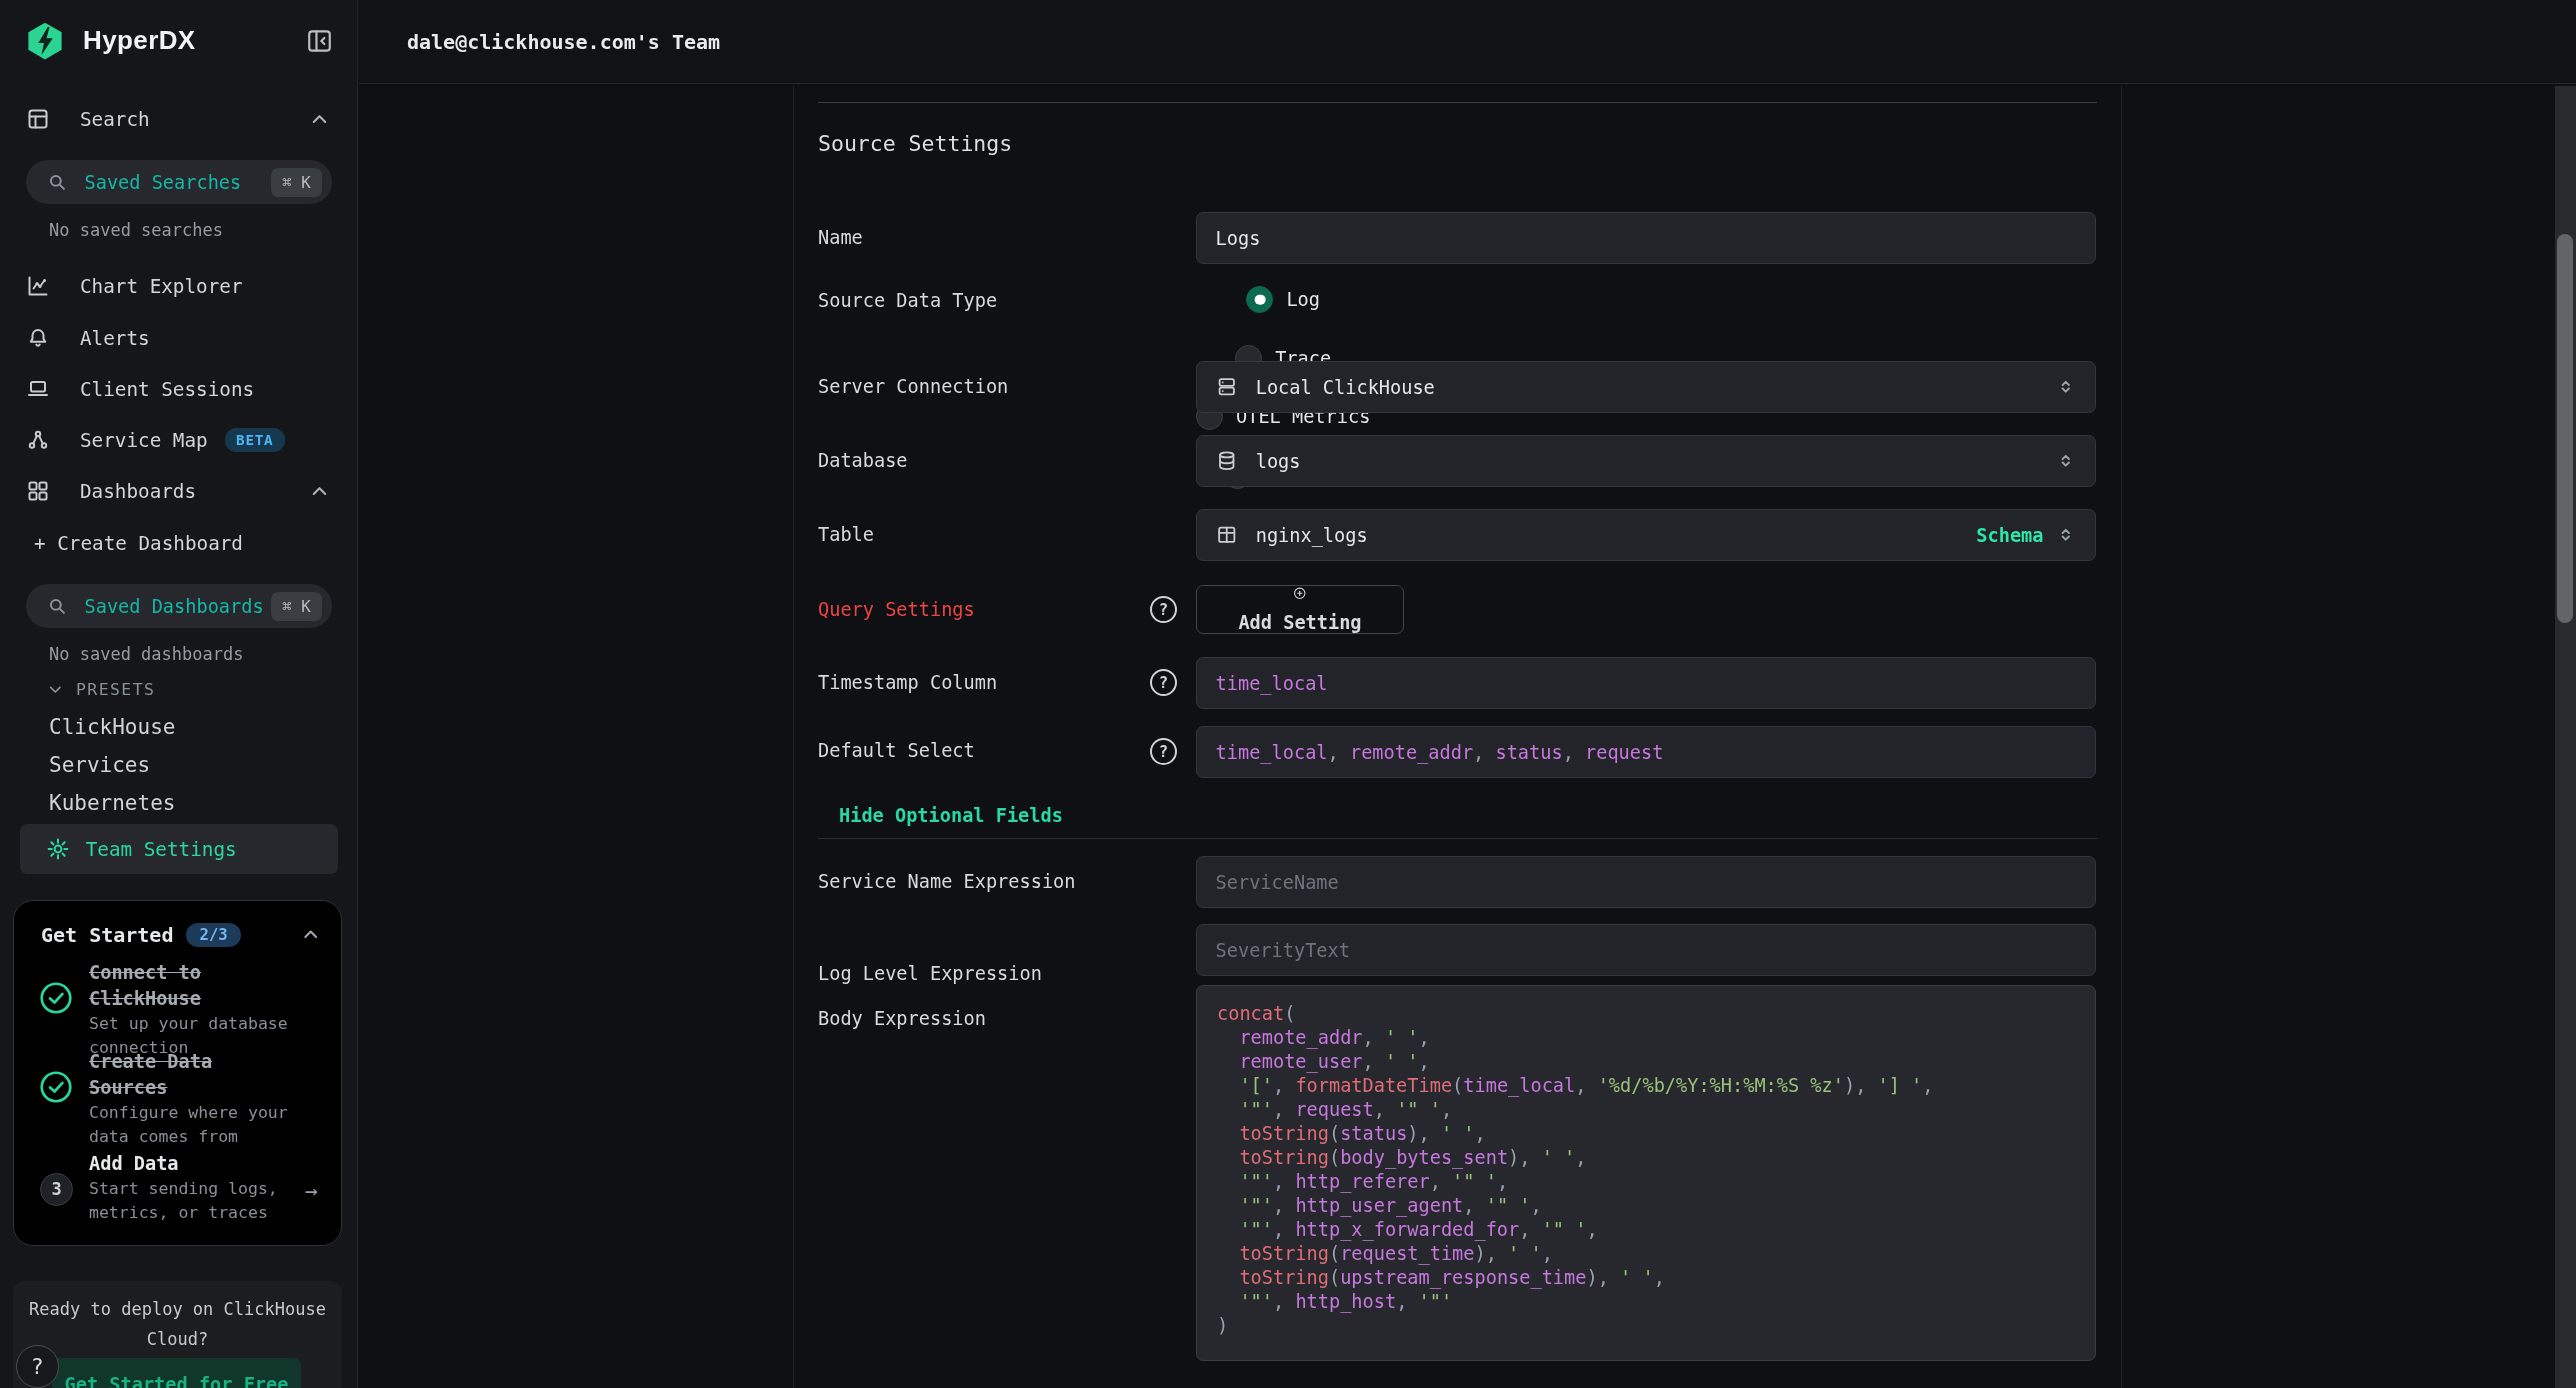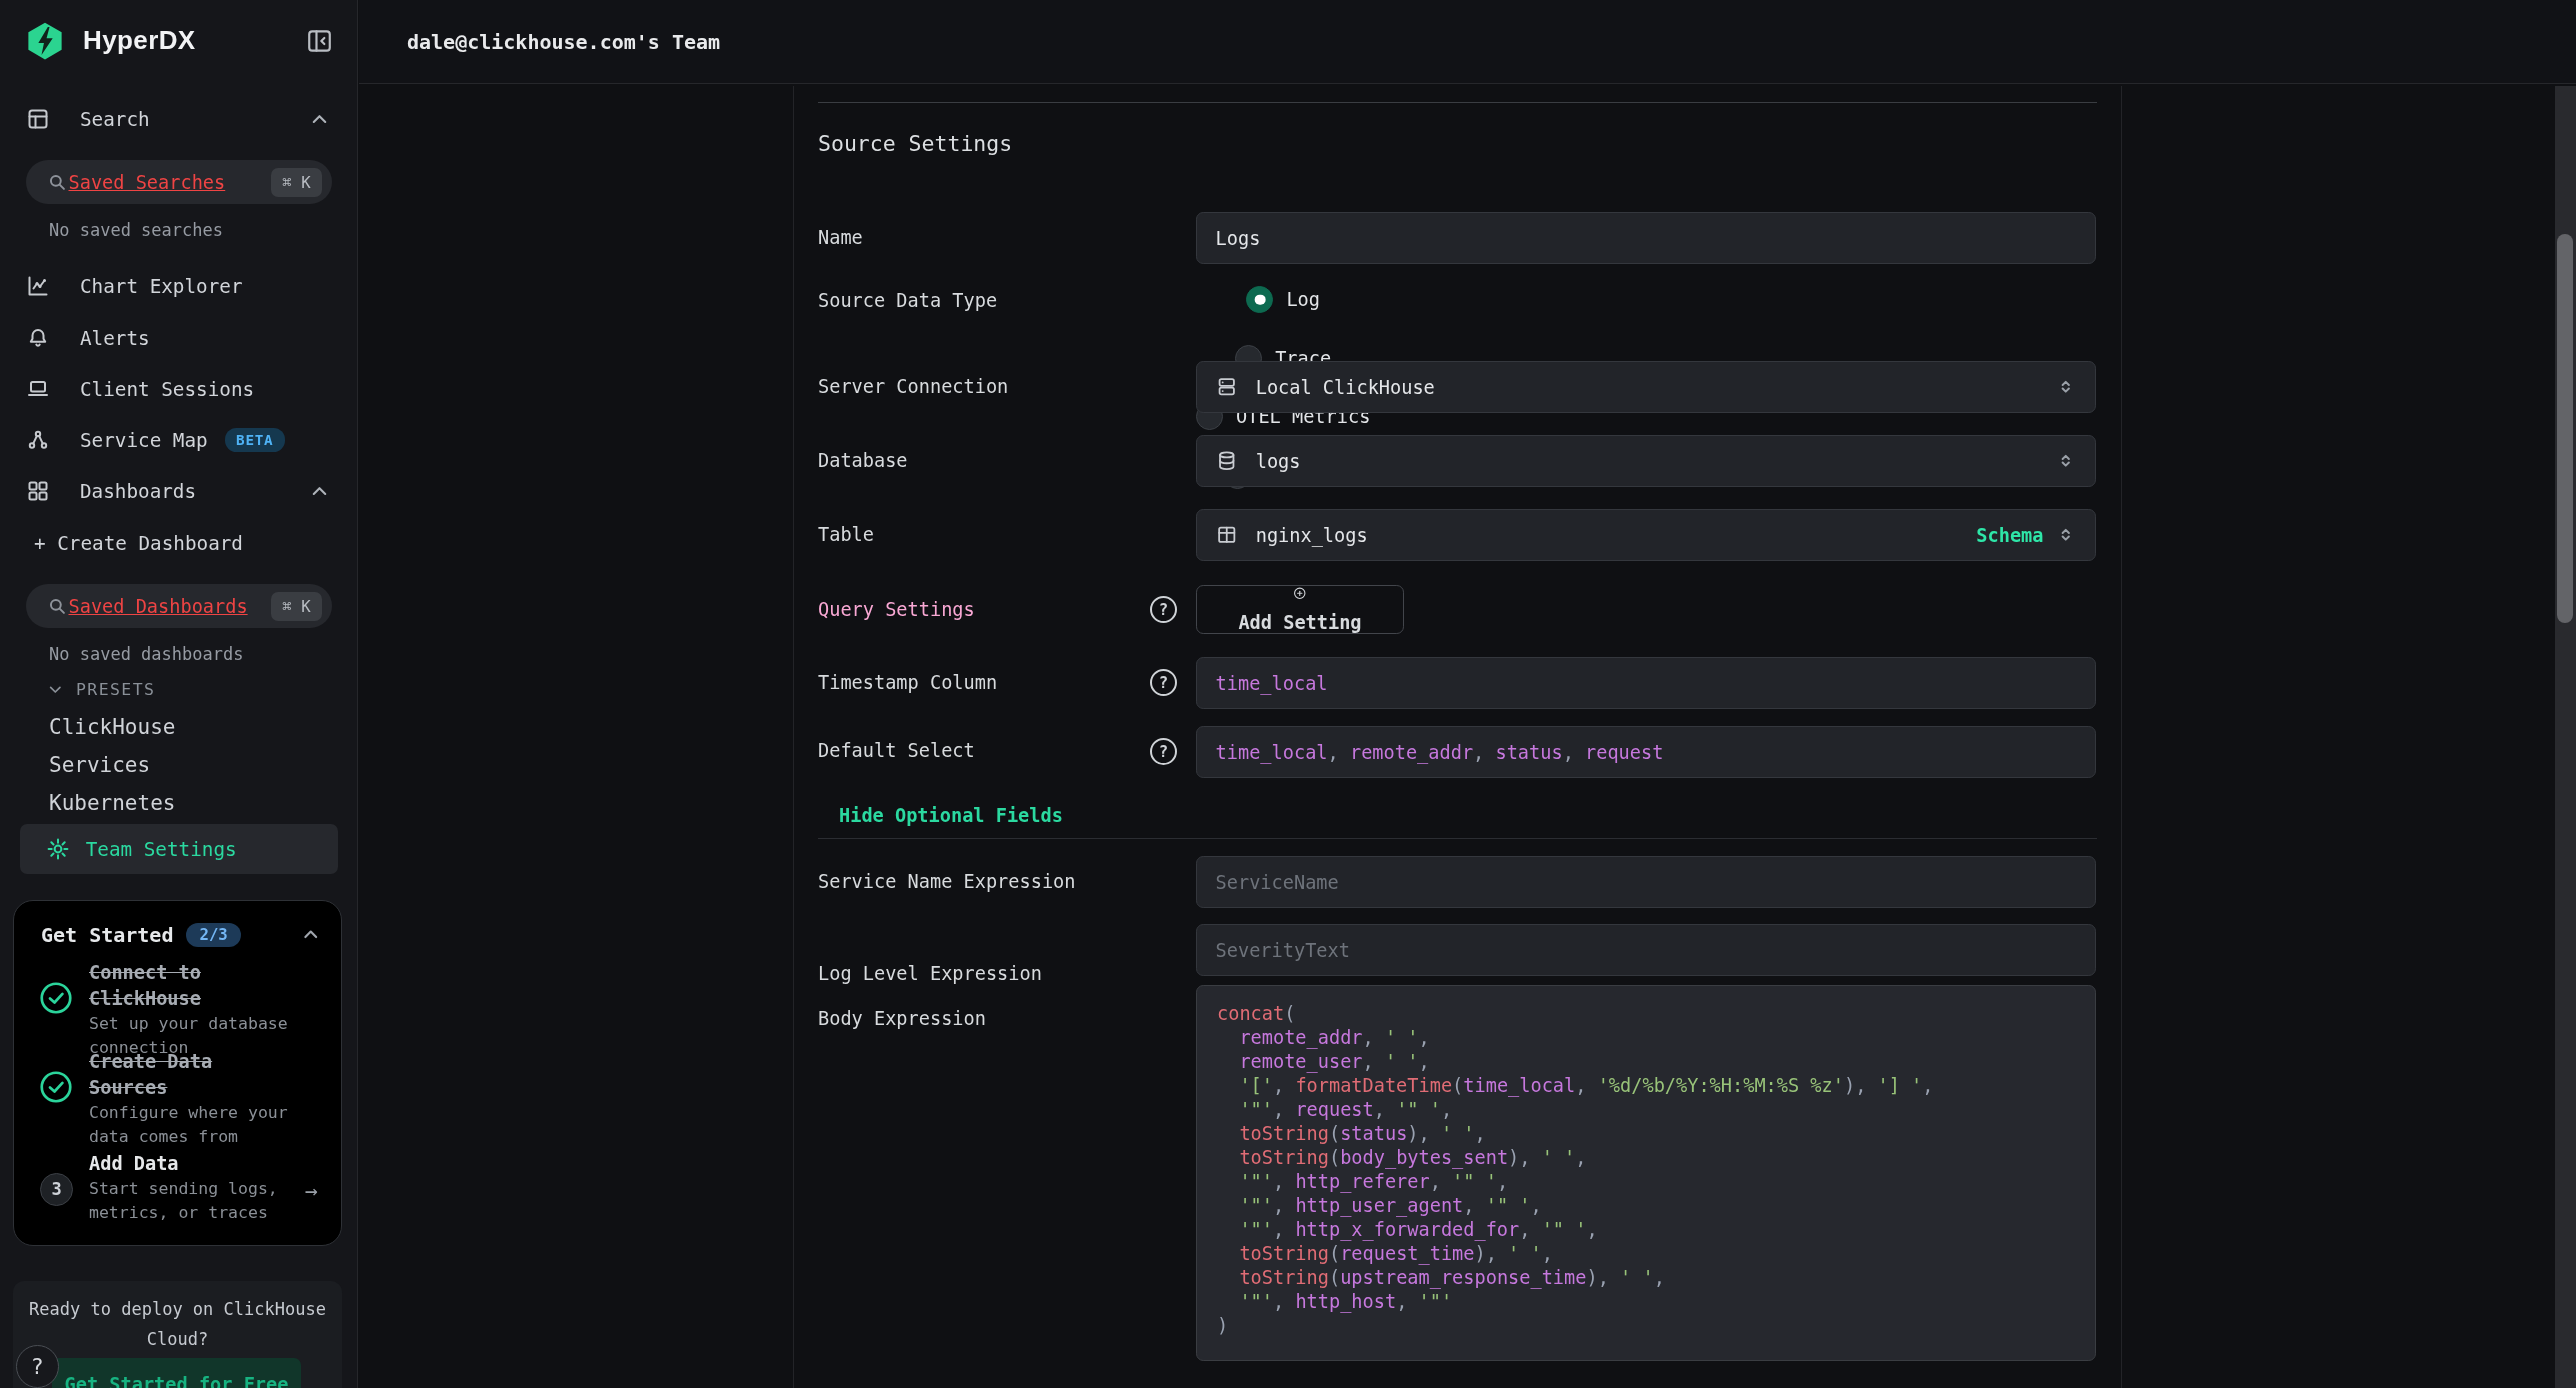--- a/index.html
+++ b/index.html
@@ -23,21 +23,21 @@
   .brand-name { margin-left:17px; font-family:"Liberation Sans", sans-serif; font-weight:700; font-size:26px; color:#f2f3f5; letter-spacing:0.4px; }
   .collapse-btn { position:absolute; right:23px; top:50%; transform:translateY(-50%); width:29px; height:29px; color:#b9bdc3; cursor:pointer; }
   .collapse-btn svg { width:29px; height:29px; }
   .chev-right { position:absolute; right:26px; color:#aeb3ba; width:23px; height:23px; }
   .chev-right svg { width:23px; height:23px; }
 
   .pill { position:absolute; left:26px; width:306px; height:44px; background:#26282d;
     border-radius:22px; display:flex; align-items:center; }
   .pill .icon { width:21.5px; height:21.5px; margin-left:20px; color:#8d929a; }
   .pill .icon svg { width:21.5px; height:21.5px; display:block; }
-  .pill .ph { margin-left:1px; font-size:18.6px; color:#ef4444; flex:1;text-decoration:underline; }
+  .pill .ph { margin-left:17px; font-size:18.6px; color:#14b8a6; flex:1; }
   .kbd { margin-right:10px; background:#3a3d42; border-radius:7.2px; height:29px; padding:0 11.4px;
     display:flex; align-items:center; font-size:15.7px; color:#b9bdc3; }
 
   .sempty { position:absolute; left:49px; font-size:17px; color:#969ba3; }
   .spreset-hdr { position:absolute; left:46px; display:flex; align-items:center; gap:11.4px;
     font-size:16.5px; color:#8a9098; letter-spacing:1.4px; }
   .spreset-hdr svg { width:18.6px; height:18.6px; color:#8a9098; }
   .spreset-item { position:absolute; left:49px; font-size:21px; color:#d0d3d8; cursor:pointer; }
 
   #team-settings { position:absolute; left:20px; width:318px; height:50px; background:#26282d;
@@ -86,21 +86,21 @@
     border-bottom:1.4px solid #26272b; display:flex; align-items:center; padding-left:48px; }
   #topbar .title { font-size:20px; font-weight:700; color:#e9eaec; }
 
   
   .vline { position:absolute; top:86px; bottom:0; width:1.4px; background:#232428; }
   #main { position:absolute; left:794px; top:86px; right:0; bottom:0; background:#0f1013; }
   .section-topline { position:absolute; left:818px; top:102px; width:1279px; height:1.4px; background:#3a3d42; }
   .section-title { position:absolute; left:818px; top:131px; font-size:21.5px; color:#dcdfe2; }
 
   .flabel { position:absolute; left:818px; height:26px; line-height:26px; font-size:18.6px; color:#d8dbde; white-space:nowrap; }
-  .flabel.green { color:#f9a8d4;text-align:center; }
+  .flabel.green { color:#ef4444;text-align:center; }
   .help-badge { position:absolute; left:1150px; width:27px; height:27px; border:2.1px solid #cfd3d7;
     border-radius:50%; color:#cfd3d7; display:flex; align-items:center; justify-content:center;
     font-size:15.7px; font-weight:700; }
 
   .finput { position:absolute; left:1196px; width:900px; height:52px; background:#222429;
     border:1.4px solid #34373d; border-radius:7.2px; display:flex; align-items:center; padding:0 18.6px;
     font-size:18.6px; color:#e4e6e9; }
   .finput .fi-icon { width:21.5px; height:21.5px; margin-right:18.6px; color:#c9ccd1; flex:0 0 auto; }
   .finput .fi-icon svg { width:21.5px; height:21.5px; display:block; }
   .finput .ph { color:#6e737b; }

